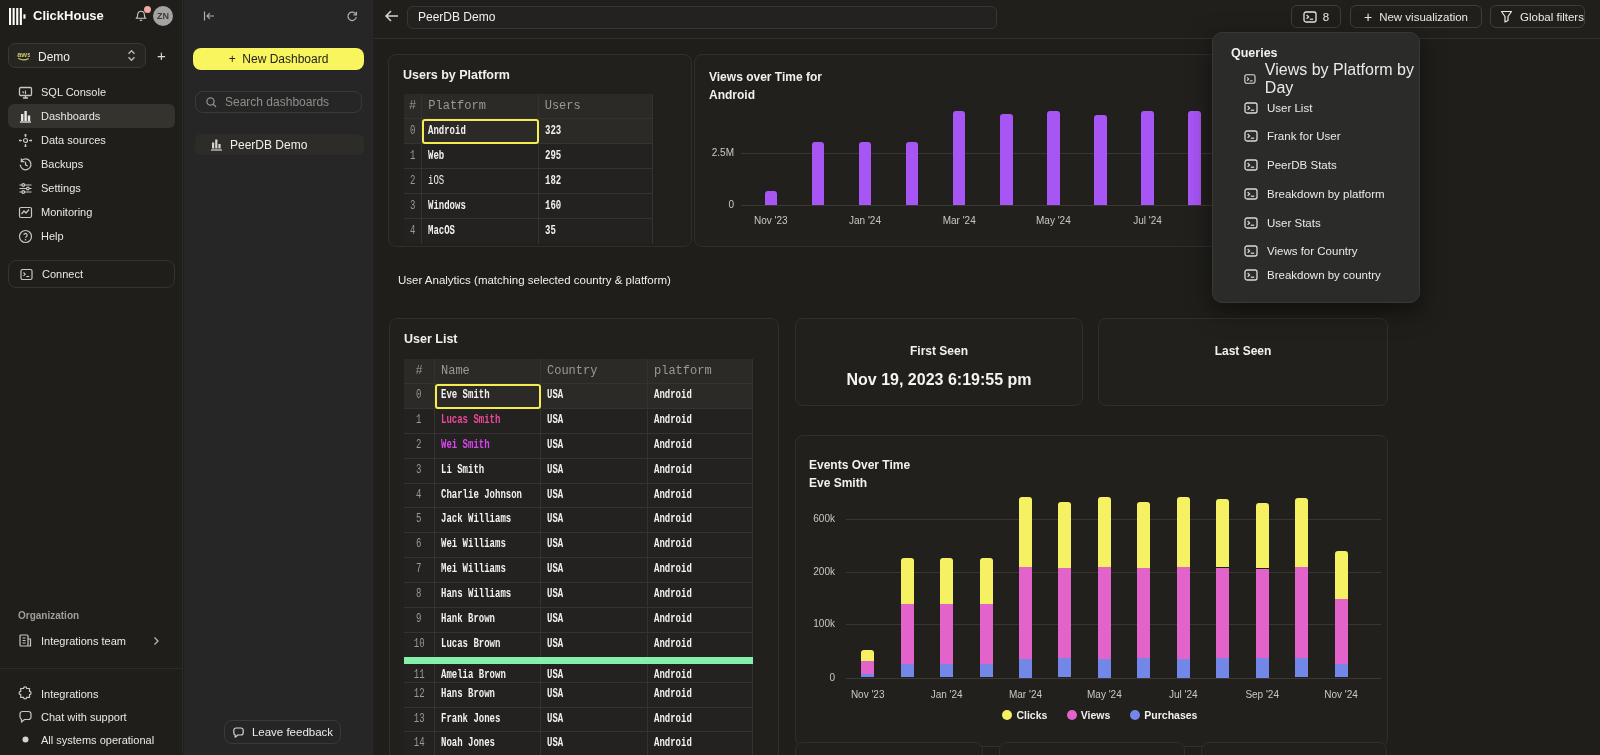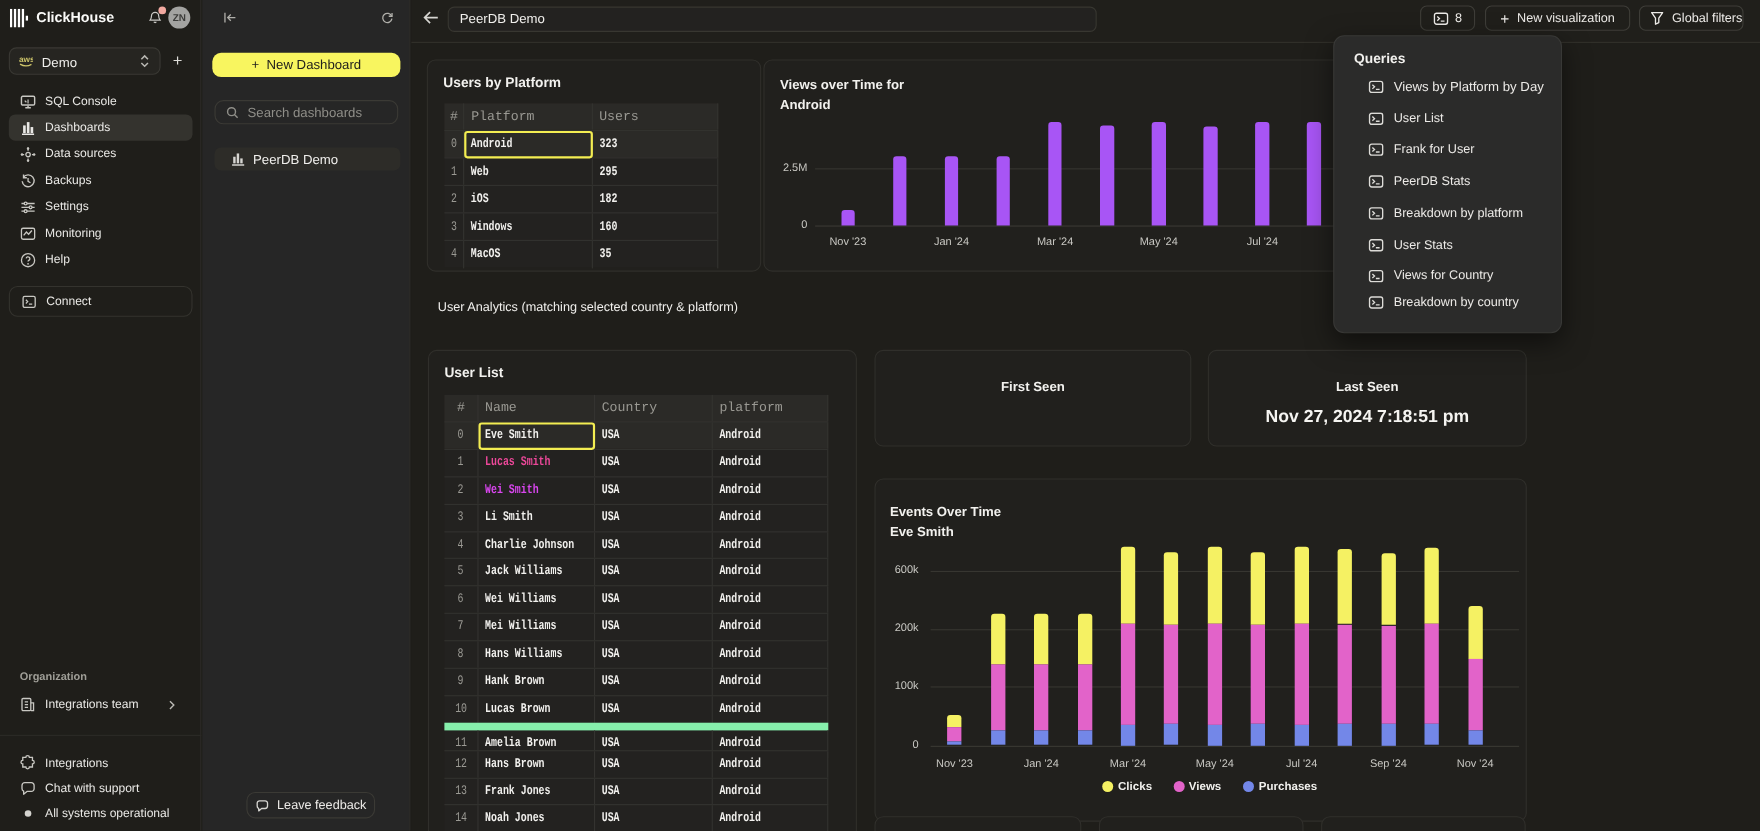--- a/index.html
+++ b/index.html
@@ -232,21 +232,21 @@
           <div style="position:absolute; left:18.3px; top:0; width:116.4px; height:25.1px; line-height:24.1px; border-right:1px solid #343330; padding-left:6px; color:#f2f1ee; font-weight:bold;outline:2px solid #f3ed52; outline-offset:-2px; border-radius:3px; z-index:2;"><span style="display:inline-block; white-space:nowrap; transform:scaleX(.75); transform-origin:0 50%;">Android</span></div>
           <div style="position:absolute; left:134.70000000000002px; top:0; width:114px; height:25.1px; line-height:24.1px; border-right:1px solid #343330; padding-left:6px; color:#f2f1ee; font-weight:bold;"><span style="display:inline-block; white-space:nowrap; transform:scaleX(.75); transform-origin:0 50%;">323</span></div>
         </div>
         <div style="position:relative; height:25.1px; background:#232220; border-top:1px solid #343330;">
           <div style="position:absolute; left:0px; top:0; width:18.3px; height:25.1px; line-height:24.1px; border-right:1px solid #343330; text-align:center; color:#9a9993;"><span style="display:inline-block; white-space:nowrap; transform:scaleX(.75); transform-origin:50% 50%;">1</span></div>
           <div style="position:absolute; left:18.3px; top:0; width:116.4px; height:25.1px; line-height:24.1px; border-right:1px solid #343330; padding-left:6px; color:#f2f1ee; font-weight:bold;"><span style="display:inline-block; white-space:nowrap; transform:scaleX(.75); transform-origin:0 50%;">Web</span></div>
           <div style="position:absolute; left:134.70000000000002px; top:0; width:114px; height:25.1px; line-height:24.1px; border-right:1px solid #343330; padding-left:6px; color:#f2f1ee; font-weight:bold;"><span style="display:inline-block; white-space:nowrap; transform:scaleX(.75); transform-origin:0 50%;">295</span></div>
         </div>
         <div style="position:relative; height:25.1px; background:#232220; border-top:1px solid #343330;">
           <div style="position:absolute; left:0px; top:0; width:18.3px; height:25.1px; line-height:24.1px; border-right:1px solid #343330; text-align:center; color:#9a9993;"><span style="display:inline-block; white-space:nowrap; transform:scaleX(.75); transform-origin:50% 50%;">2</span></div>
-          <div style="position:absolute; left:18.3px; top:0; width:116.4px; height:25.1px; line-height:24.1px; border-right:1px solid #343330; padding-left:6px; color:#f2f1ee; font-weight:bold;"><span style="display:inline-block; white-space:nowrap; transform:scaleX(.75); transform-origin:0 50%;">iOS</span></div>
+          <div style="position:absolute; left:18.3px; top:0; width:116.4px; height:25.1px; line-height:24.1px; border-right:1px solid #343330; padding-left:6px; color:#f2f1ee; font-weight:normal;"><span style="display:inline-block; white-space:nowrap; transform:scaleX(.75); transform-origin:0 50%;">iOS</span></div>
           <div style="position:absolute; left:134.70000000000002px; top:0; width:114px; height:25.1px; line-height:24.1px; border-right:1px solid #343330; padding-left:6px; color:#f2f1ee; font-weight:bold;"><span style="display:inline-block; white-space:nowrap; transform:scaleX(.75); transform-origin:0 50%;">182</span></div>
         </div>
         <div style="position:relative; height:25.1px; background:#232220; border-top:1px solid #343330;">
           <div style="position:absolute; left:0px; top:0; width:18.3px; height:25.1px; line-height:24.1px; border-right:1px solid #343330; text-align:center; color:#9a9993;"><span style="display:inline-block; white-space:nowrap; transform:scaleX(.75); transform-origin:50% 50%;">3</span></div>
           <div style="position:absolute; left:18.3px; top:0; width:116.4px; height:25.1px; line-height:24.1px; border-right:1px solid #343330; padding-left:6px; color:#f2f1ee; font-weight:bold;"><span style="display:inline-block; white-space:nowrap; transform:scaleX(.75); transform-origin:0 50%;">Windows</span></div>
           <div style="position:absolute; left:134.70000000000002px; top:0; width:114px; height:25.1px; line-height:24.1px; border-right:1px solid #343330; padding-left:6px; color:#f2f1ee; font-weight:bold;"><span style="display:inline-block; white-space:nowrap; transform:scaleX(.75); transform-origin:0 50%;">160</span></div>
         </div>
         <div style="position:relative; height:25.1px; background:#232220; border-top:1px solid #343330;">
           <div style="position:absolute; left:0px; top:0; width:18.3px; height:25.1px; line-height:24.1px; border-right:1px solid #343330; text-align:center; color:#9a9993;"><span style="display:inline-block; white-space:nowrap; transform:scaleX(.75); transform-origin:50% 50%;">4</span></div>
           <div style="position:absolute; left:18.3px; top:0; width:116.4px; height:25.1px; line-height:24.1px; border-right:1px solid #343330; padding-left:6px; color:#f2f1ee; font-weight:bold;"><span style="display:inline-block; white-space:nowrap; transform:scaleX(.75); transform-origin:0 50%;">MacOS</span></div>
@@ -384,25 +384,25 @@
           <div style="position:absolute; left:0px; top:0; width:31px; height:24.9px; line-height:23.9px; border-right:1px solid #343330; text-align:center; color:#9a9993;"><span style="display:inline-block; white-space:nowrap; transform:scaleX(.75); transform-origin:50% 50%;">14</span></div>
           <div style="position:absolute; left:31px; top:0; width:106px; height:24.9px; line-height:23.9px; border-right:1px solid #343330; padding-left:6px; color:#f2f1ee; font-weight:bold;"><span style="display:inline-block; white-space:nowrap; transform:scaleX(.75); transform-origin:0 50%;">Noah Jones</span></div>
           <div style="position:absolute; left:137px; top:0; width:107px; height:24.9px; line-height:23.9px; border-right:1px solid #343330; padding-left:6px; color:#f2f1ee; font-weight:bold;"><span style="display:inline-block; white-space:nowrap; transform:scaleX(.75); transform-origin:0 50%;">USA</span></div>
           <div style="position:absolute; left:244px; top:0; width:105px; height:24.9px; line-height:23.9px; border-right:1px solid #343330; padding-left:6px; color:#f2f1ee; font-weight:bold;"><span style="display:inline-block; white-space:nowrap; transform:scaleX(.75); transform-origin:0 50%;">Android</span></div>
         </div>
       </div>
     </div>
 
   <div class="card" style="left:421px; top:278px; width:288px; height:88px;">
     <div style="position:absolute; left:0; top:25px; width:100%; text-align:center; font-size:12px; font-weight:bold; color:#f2f1ee;">First Seen</div>
+    <div style="position:absolute; left:0; top:52px; width:100%; text-align:center; font-size:16px; font-weight:bold; color:#f5f4f1;">Nov 19, 2023 6:19:55 pm</div>
   </div>
 
   <div class="card" style="left:724px; top:278px; width:290px; height:88px;">
     <div style="position:absolute; left:0; top:25px; width:100%; text-align:center; font-size:12px; font-weight:bold; color:#f2f1ee;">Last Seen</div>
-    <div style="position:absolute; left:0; top:52px; width:100%; text-align:center; font-size:16px; font-weight:bold; color:#f5f4f1;">Nov 27, 2024 7:18:51 pm</div>
   </div>
 
   <div class="card" style="left:421px; top:395px; width:593px; height:312px;">
     <div class="ctitle" style="position:absolute; left:13px; top:20px; line-height:18px; font-size:12px;">Events Over Time<br>Eve Smith</div>
     <div id="echart"></div>
     <div id="elegend"></div>
   <div style="position:absolute; left:50px; top:83.3px; width:535px; border-top:1px solid #373631;"></div>
       <div style="position:absolute; left:8px; top:77.3px; width:31px; text-align:right; font-size:10px; color:#c9c8c3;">600k</div>
       <div style="position:absolute; left:50px; top:135.8px; width:535px; border-top:1px solid #373631;"></div>
       <div style="position:absolute; left:8px; top:129.8px; width:31px; text-align:right; font-size:10px; color:#c9c8c3;">200k</div>
@@ -465,21 +465,21 @@
     </div>
 
   <div class="card" style="left:421px; top:702px; width:188px; height:60px;"></div>
   <div class="card" style="left:625px; top:702px; width:186px; height:60px;"></div>
   <div class="card" style="left:827px; top:702px; width:186px; height:60px;"></div>
 
 </div>
 
 <div id="queries" style="position:absolute; left:1212px; top:32px; width:208px; height:271px; background:#2b2b2a; border:1px solid #383836; border-radius:10px; box-shadow:0 8px 24px rgba(0,0,0,.5); z-index:20;">
   <div style="position:absolute; left:18px; top:13px; font-size:12.5px; font-weight:bold; color:#f2f1ee;">Queries</div>
-<div style="position: absolute; left: 31px; top: 35px; height: 22px; display: flex; align-items: center; color: rgb(236, 234, 231); font-size: 12px;">
+<div style="position: absolute; left: 31px; top: 35px; height: 22px; display: flex; align-items: center; color: rgb(236, 234, 231); font-size: 16px;">
       <svg width="14" height="12" viewBox="0 0 14 12">
         <rect x="1" y="1" width="12" height="10" rx="2" stroke="#dddcd8" stroke-width="1.3" fill="none"></rect>
         <path d="M3.6 4 L5.6 5.9 L3.6 7.8" stroke="#dddcd8" stroke-width="1.2" fill="none"></path>
         <path d="M6.8 8.2 h3.4" stroke="#dddcd8" stroke-width="1.2"></path>
       </svg>
       <span style="margin-left:9px;">Views by Platform by Day</span>
     </div>
     <div style="position: absolute; left: 31px; top: 63.7px; height: 22px; display: flex; align-items: center; color: rgb(236, 234, 231); font-size: 11.5px;">
       <svg width="14" height="12" viewBox="0 0 14 12">
         <rect x="1" y="1" width="12" height="10" rx="2" stroke="#dddcd8" stroke-width="1.3" fill="none"></rect>

